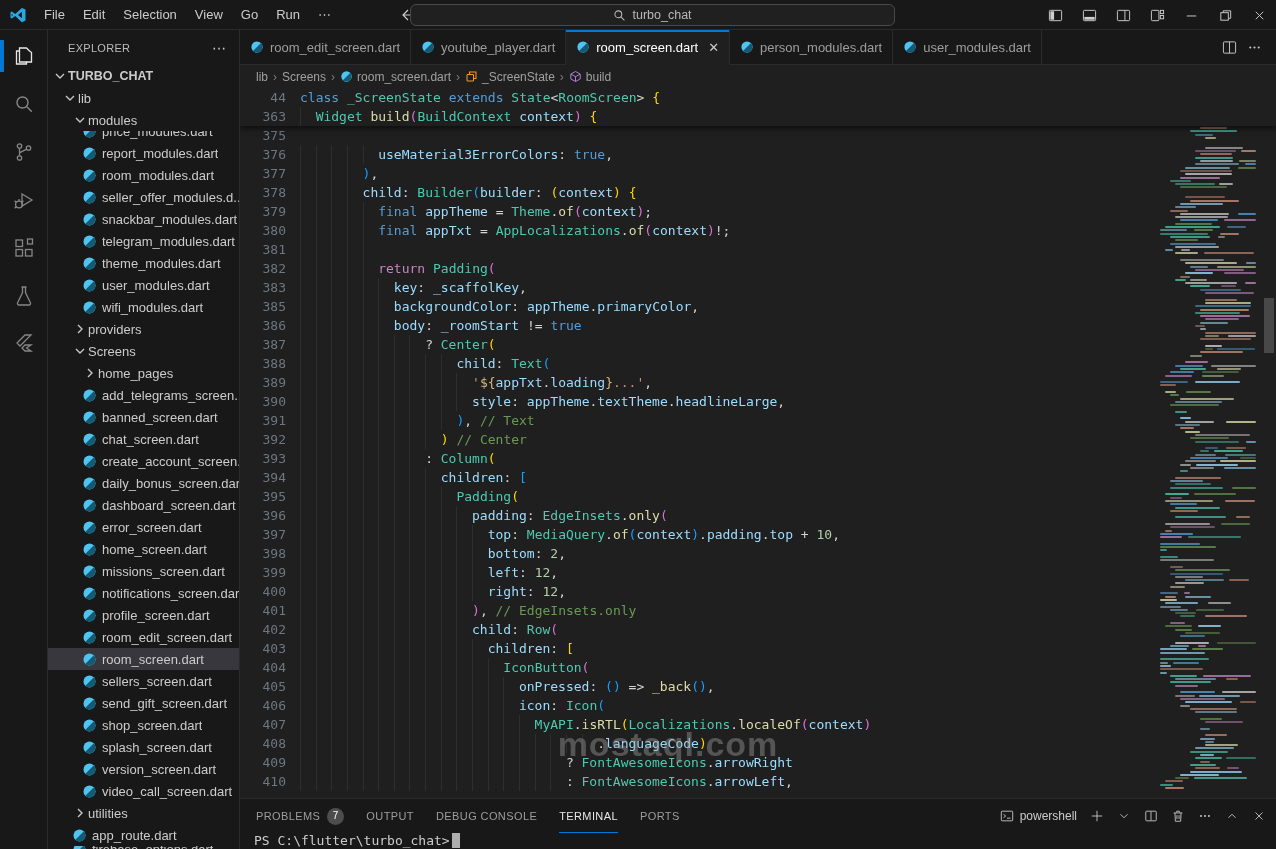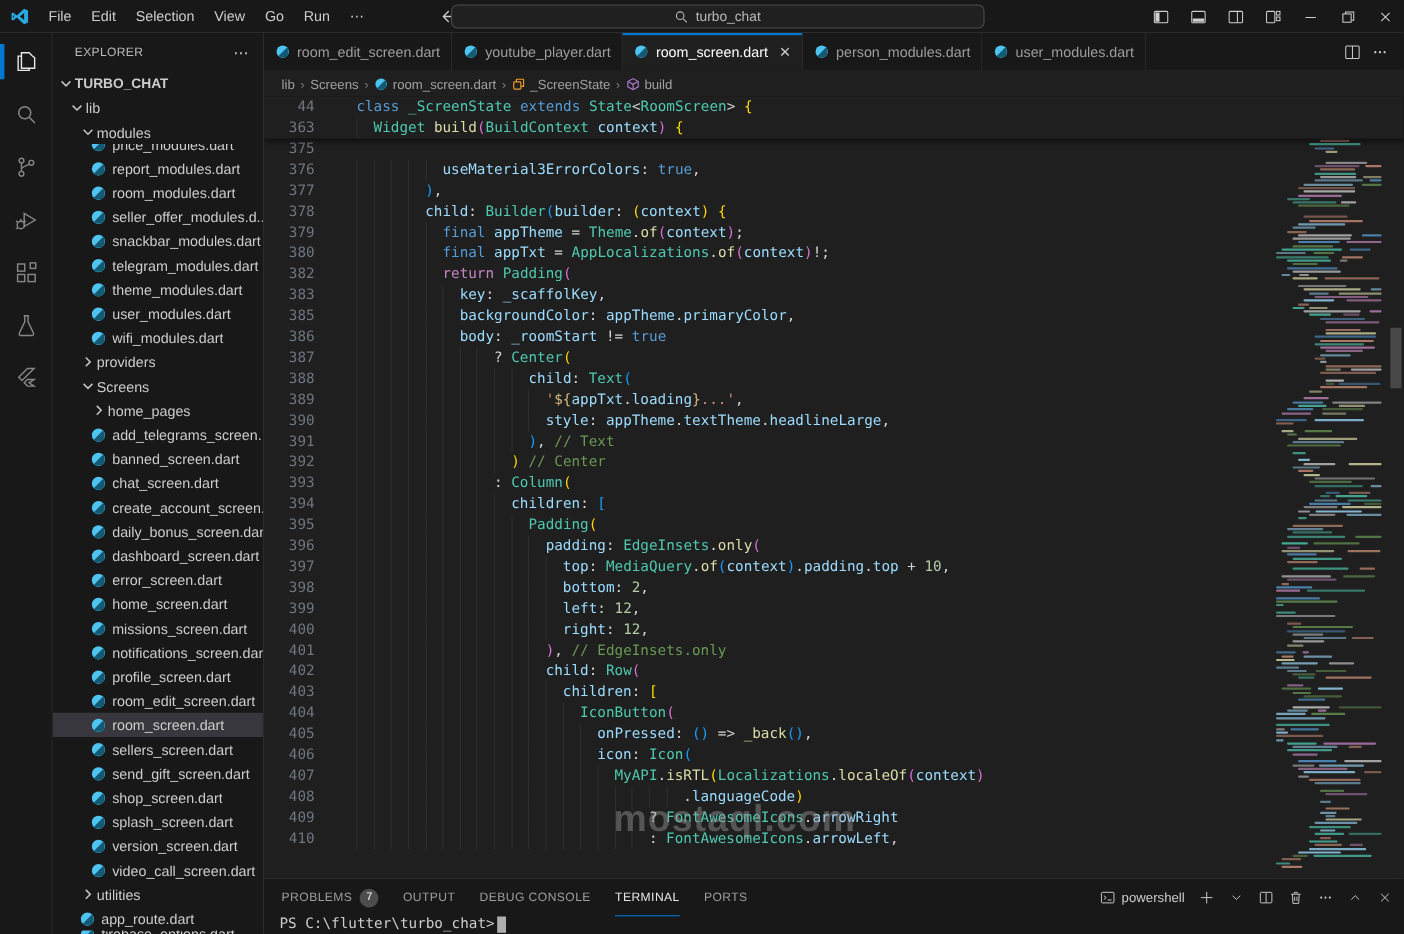--- a/index.html
+++ b/index.html
@@ -71,21 +71,21 @@
   .breadcrumbs{ height:23px; display:flex; align-items:center; padding-left:16px;
     font-size:12px; color:#a0a0a0; gap:3px; background:var(--editor); }
   .bc-seg{ display:flex; align-items:center; gap:4px; }
   .bc-sep{ color:#7a7a7a; font-size:12px; padding:0 2px; }
   .bc-icon{ width:13px; height:13px; }
 
   .editor-body{ position:relative; flex:1; overflow:hidden; }
   .code-font{ font-family:"DejaVu Sans Mono", monospace; font-size:13px; line-height:19px; }
   .sticky{ position:relative; z-index:3; background:var(--editor); box-shadow:0 3px 5px rgba(0,0,0,.5); }
   .code-lines{ position:relative; z-index:1; }
-  .line{ display:flex; height:19px; white-space:pre;gap:24px; }
+  .line{ display:flex; height:19px; white-space:pre; }
   .line .ln{ flex:0 0 46px; text-align:right; color:var(--ln); }
   .line .lc{ padding-left:14px; }
   .g{ display:inline-block; width:2ch; border-left:1px solid rgba(255,255,255,.07); height:19px; vertical-align:top; }
   .tok-kw{color:var(--c-kw);} .tok-ctl{color:var(--c-ctl);} .tok-typ{color:var(--c-typ);}
   .tok-fn{color:var(--c-fn);} .tok-id{color:var(--c-id);} .tok-num{color:var(--c-num);}
   .tok-str{color:var(--c-str);} .tok-itp{color:var(--c-itp);} .tok-cmt{color:var(--c-cmt);}
   .tok-pn{color:var(--c-pn);} .tok-b1{color:var(--c-b1);} .tok-b2{color:var(--c-b2);} .tok-b3{color:var(--c-b3);}
 
   .minimap{ position:absolute; top:0; right:14px; bottom:0; width:106px; z-index:2;
     background:var(--editor); }
@@ -940,20 +940,21 @@
           <div class="line"><span class="ln">44</span><span class="lc"><span class="tok-kw">class </span><span class="tok-typ">_ScreenState </span><span class="tok-kw">extends </span><span class="tok-typ">State</span><span class="tok-pn">&lt;</span><span class="tok-typ">RoomScreen</span><span class="tok-pn">&gt; </span><span class="tok-b1">{</span></span></div>
           <div class="line"><span class="ln">363</span><span class="lc"><span class="g"></span><span class="tok-typ">Widget </span><span class="tok-fn">build</span><span class="tok-b2">(</span><span class="tok-typ">BuildContext </span><span class="tok-id">context</span><span class="tok-b2">) </span><span class="tok-b1">{</span></span></div>
         </div>
       <div class="code-lines code-font" id="code-lines">
           <div class="line"><span class="ln">375</span></div>
           <div class="line"><span class="ln">376</span><span class="lc"><span class="g"></span><span class="g"></span><span class="g"></span><span class="g"></span><span class="g"></span><span class="tok-id">useMaterial3ErrorColors</span><span class="tok-pn">: </span><span class="tok-kw">true</span><span class="tok-pn">,</span></span></div>
           <div class="line"><span class="ln">377</span><span class="lc"><span class="g"></span><span class="g"></span><span class="g"></span><span class="g"></span><span class="tok-b3">)</span><span class="tok-pn">,</span></span></div>
           <div class="line"><span class="ln">378</span><span class="lc"><span class="g"></span><span class="g"></span><span class="g"></span><span class="g"></span><span class="tok-id">child</span><span class="tok-pn">: </span><span class="tok-typ">Builder</span><span class="tok-b3">(</span><span class="tok-id">builder</span><span class="tok-pn">: </span><span class="tok-b1">(</span><span class="tok-id">context</span><span class="tok-b1">) </span><span class="tok-b1">{</span></span></div>
           <div class="line"><span class="ln">379</span><span class="lc"><span class="g"></span><span class="g"></span><span class="g"></span><span class="g"></span><span class="g"></span><span class="tok-kw">final </span><span class="tok-id">appTheme </span><span class="tok-pn">= </span><span class="tok-typ">Theme</span><span class="tok-pn">.</span><span class="tok-fn">of</span><span class="tok-b2">(</span><span class="tok-id">context</span><span class="tok-b2">)</span><span class="tok-pn">;</span></span></div>
           <div class="line"><span class="ln">380</span><span class="lc"><span class="g"></span><span class="g"></span><span class="g"></span><span class="g"></span><span class="g"></span><span class="tok-kw">final </span><span class="tok-id">appTxt </span><span class="tok-pn">= </span><span class="tok-typ">AppLocalizations</span><span class="tok-pn">.</span><span class="tok-fn">of</span><span class="tok-b2">(</span><span class="tok-id">context</span><span class="tok-b2">)</span><span class="tok-pn">!;</span></span></div>
+          <div class="line"><span class="ln">381</span><span class="lc"><span class="g"></span><span class="g"></span><span class="g"></span><span class="g"></span><span class="g"></span></span></div>
           <div class="line"><span class="ln">382</span><span class="lc"><span class="g"></span><span class="g"></span><span class="g"></span><span class="g"></span><span class="g"></span><span class="tok-ctl">return </span><span class="tok-typ">Padding</span><span class="tok-b2">(</span></span></div>
           <div class="line"><span class="ln">383</span><span class="lc"><span class="g"></span><span class="g"></span><span class="g"></span><span class="g"></span><span class="g"></span><span class="g"></span><span class="tok-id">key</span><span class="tok-pn">: </span><span class="tok-id">_scaffolKey</span><span class="tok-pn">,</span></span></div>
           <div class="line"><span class="ln">385</span><span class="lc"><span class="g"></span><span class="g"></span><span class="g"></span><span class="g"></span><span class="g"></span><span class="g"></span><span class="tok-id">backgroundColor</span><span class="tok-pn">: </span><span class="tok-id">appTheme</span><span class="tok-pn">.</span><span class="tok-id">primaryColor</span><span class="tok-pn">,</span></span></div>
           <div class="line"><span class="ln">386</span><span class="lc"><span class="g"></span><span class="g"></span><span class="g"></span><span class="g"></span><span class="g"></span><span class="g"></span><span class="tok-id">body</span><span class="tok-pn">: </span><span class="tok-id">_roomStart </span><span class="tok-pn">!= </span><span class="tok-kw">true</span></span></div>
           <div class="line"><span class="ln">387</span><span class="lc"><span class="g"></span><span class="g"></span><span class="g"></span><span class="g"></span><span class="g"></span><span class="g"></span><span class="g"></span><span class="g"></span><span class="tok-pn">? </span><span class="tok-typ">Center</span><span class="tok-b1">(</span></span></div>
           <div class="line"><span class="ln">388</span><span class="lc"><span class="g"></span><span class="g"></span><span class="g"></span><span class="g"></span><span class="g"></span><span class="g"></span><span class="g"></span><span class="g"></span><span class="g"></span><span class="g"></span><span class="tok-id">child</span><span class="tok-pn">: </span><span class="tok-typ">Text</span><span class="tok-b3">(</span></span></div>
           <div class="line"><span class="ln">389</span><span class="lc"><span class="g"></span><span class="g"></span><span class="g"></span><span class="g"></span><span class="g"></span><span class="g"></span><span class="g"></span><span class="g"></span><span class="g"></span><span class="g"></span><span class="g"></span><span class="tok-str">'</span><span class="tok-itp">${</span><span class="tok-id">appTxt</span><span class="tok-pn">.</span><span class="tok-id">loading</span><span class="tok-itp">}</span><span class="tok-str">...'</span><span class="tok-pn">,</span></span></div>
           <div class="line"><span class="ln">390</span><span class="lc"><span class="g"></span><span class="g"></span><span class="g"></span><span class="g"></span><span class="g"></span><span class="g"></span><span class="g"></span><span class="g"></span><span class="g"></span><span class="g"></span><span class="g"></span><span class="tok-id">style</span><span class="tok-pn">: </span><span class="tok-id">appTheme</span><span class="tok-pn">.</span><span class="tok-id">textTheme</span><span class="tok-pn">.</span><span class="tok-id">headlineLarge</span><span class="tok-pn">,</span></span></div>
           <div class="line"><span class="ln">391</span><span class="lc"><span class="g"></span><span class="g"></span><span class="g"></span><span class="g"></span><span class="g"></span><span class="g"></span><span class="g"></span><span class="g"></span><span class="g"></span><span class="g"></span><span class="tok-b3">)</span><span class="tok-pn">, </span><span class="tok-cmt">// Text</span></span></div>
           <div class="line"><span class="ln">392</span><span class="lc"><span class="g"></span><span class="g"></span><span class="g"></span><span class="g"></span><span class="g"></span><span class="g"></span><span class="g"></span><span class="g"></span><span class="g"></span><span class="tok-b1">) </span><span class="tok-cmt">// Center</span></span></div>

